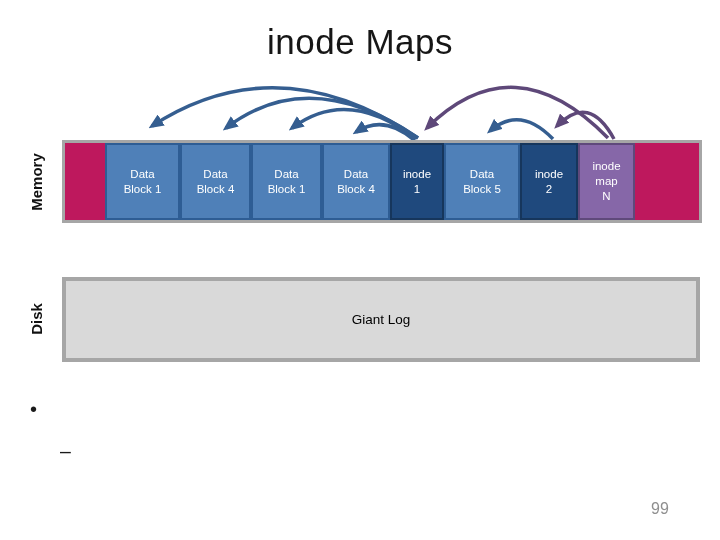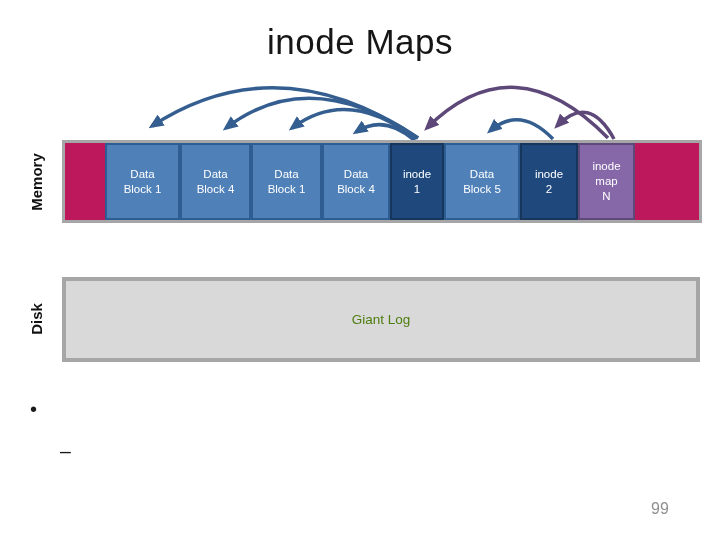--- a/index.html
+++ b/index.html
@@ -39,21 +39,21 @@
   .block.inode{background:#1f497d;border:2px solid #16365c;}
   .block.imap{background:#8667a8;border:2px solid #5f497b;}
   .w-d1{width:75px;} .w-d2{width:71px;} .w-d3{width:71px;} .w-d4{width:68px;}
   .w-i1{width:54px;} .w-d5{width:76px;} .w-i2{width:58px;} .w-im{width:57px;}
 
   .disk-bar{
     position:absolute;left:62px;top:277px;width:638px;height:85px;
     background:#d9d9d9;border:4px solid #a6a6a6;box-sizing:border-box;
     display:flex;align-items:center;justify-content:center;
   }
-  .disk-bar .log-text{color:#4d7c0f;font-size:13.5px;text-align:center;}
+  .disk-bar .log-text{color:#000000;font-size:13.5px;text-align:center;}
 
   .bullets{position:absolute;left:30px;top:392px;width:640px;color:#1a1a1a;}
   .bullet-main{display:flex;font-size:23.5px;line-height:1.47;}
   .bullet-main .marker{flex:none;width:26px;font-size:20px;padding-top:3px;}
   .bullet-main .text{width:548px;}
   .bullet-sub{display:flex;font-size:19.5px;line-height:1.4;margin-top:14px;margin-left:30px;}
   .bullet-sub .marker{flex:none;width:24px;}
 
   .page-number{
     position:absolute;left:640px;top:500px;width:40px;text-align:center;

